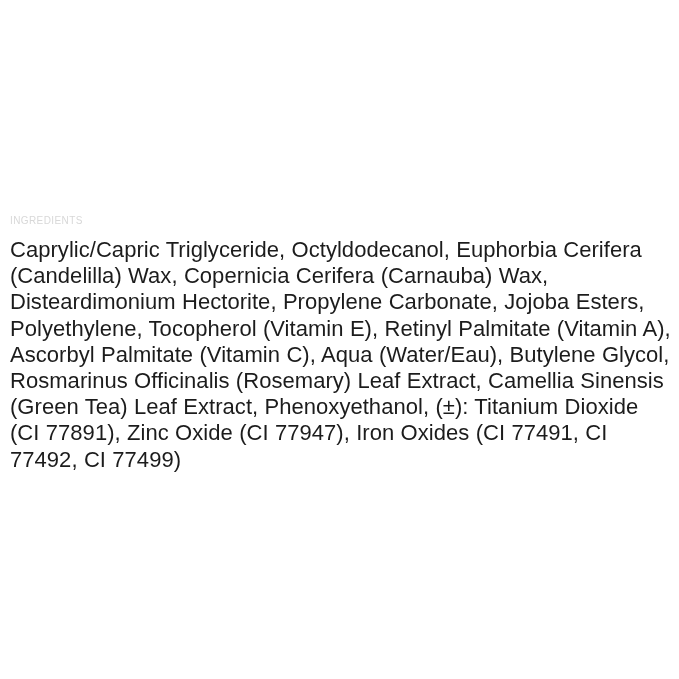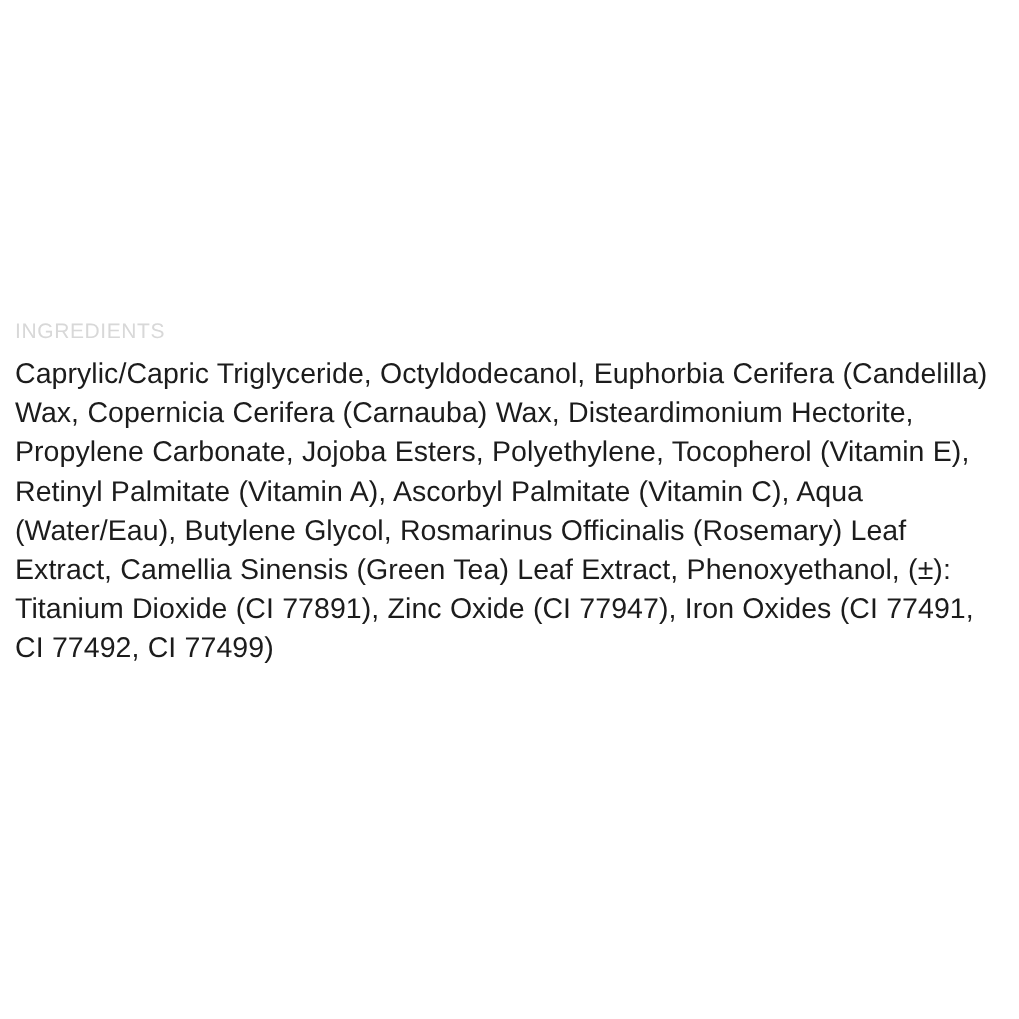--- a/index.html
+++ b/index.html
@@ -20,30 +20,30 @@
     box-sizing: border-box;
     overflow: hidden;
   }
   .ingredients-block {
     position: absolute;
     left: 10px;
     top: 214px;
     width: 662px;
   }
   .faint-label {
-    font-size: 14px;
+    font-size: 10px;
     line-height: 13px;
     color: #d8d8d8;
     letter-spacing: 0.4px;
     font-family: "Liberation Sans", sans-serif;
     user-select: none;
   }
   .ingredients-body {
     margin-top: 10px;
-    font-size: 19px;
+    font-size: 22px;
     line-height: 26.2px;
     color: #1c1c1c;
     letter-spacing: 0.04px;
     word-spacing: 0.2px;
     text-align: left;
   }
 </style>
 </head>
 <body>
 

